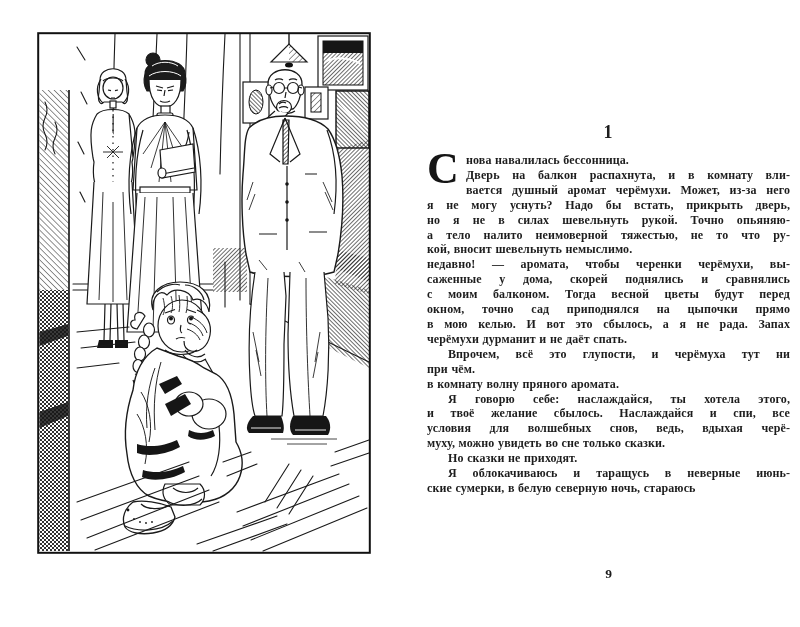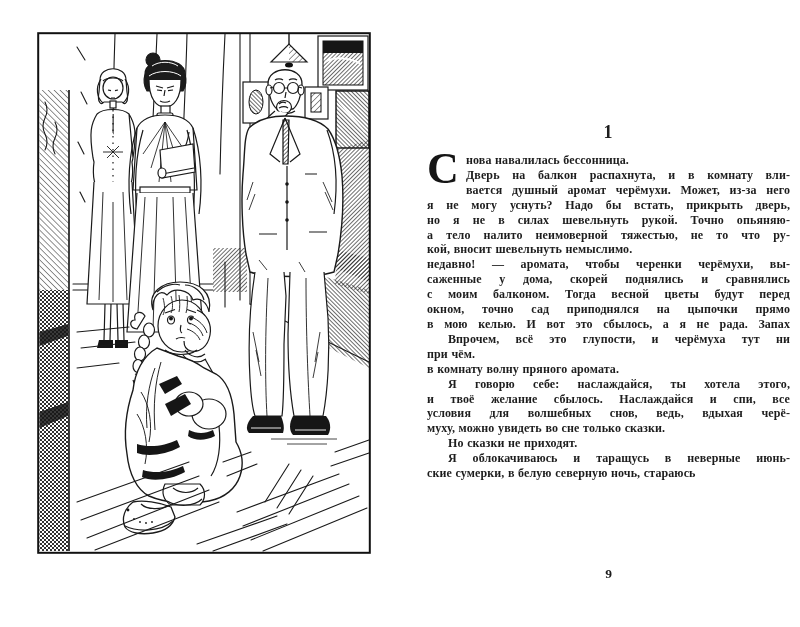--- a/index.html
+++ b/index.html
@@ -259,20 +259,21 @@
             <div class="line j">но я не в силах шевельнуть рукой. Точно опьяняю-</div>
             <div class="line j">а тело налито неимоверной тяжестью, не то что ру-</div>
             <div class="line last">кой, вносит шевельнуть немыслимо.</div>
           </div>
 
           <div class="line j">недавно! — аромата, чтобы черенки черёмухи, вы-</div>
           <div class="line j">саженные у дома, скорей поднялись и сравнялись</div>
           <div class="line j">с моим балконом. Тогда весной цветы будут перед</div>
           <div class="line j">окном, точно сад приподнялся на цыпочки прямо</div>
           <div class="line j">в мою келью. И вот это сбылось, а я не рада. Запах</div>
+          <div class="line last">черёмухи дурманит и не даёт спать.</div>
           <div class="line j ind">Впрочем, всё это глупости, и черёмуха тут ни</div>
           <div class="line last">при чём.</div>
           <div class="line last">в комнату волну пряного аромата.</div>
           <div class="line j ind">Я говорю себе: наслаждайся, ты хотела этого,</div>
           <div class="line j">и твоё желание сбылось. Наслаждайся и спи, все</div>
           <div class="line j">условия для волшебных снов, ведь, вдыхая черё-</div>
           <div class="line last">муху, можно увидеть во сне только сказки.</div>
           <div class="line last ind">Но сказки не приходят.</div>
           <div class="line j ind">Я облокачиваюсь и таращусь в неверные июнь-</div>
           <div class="line last">ские сумерки, в белую северную ночь, стараюсь</div>

